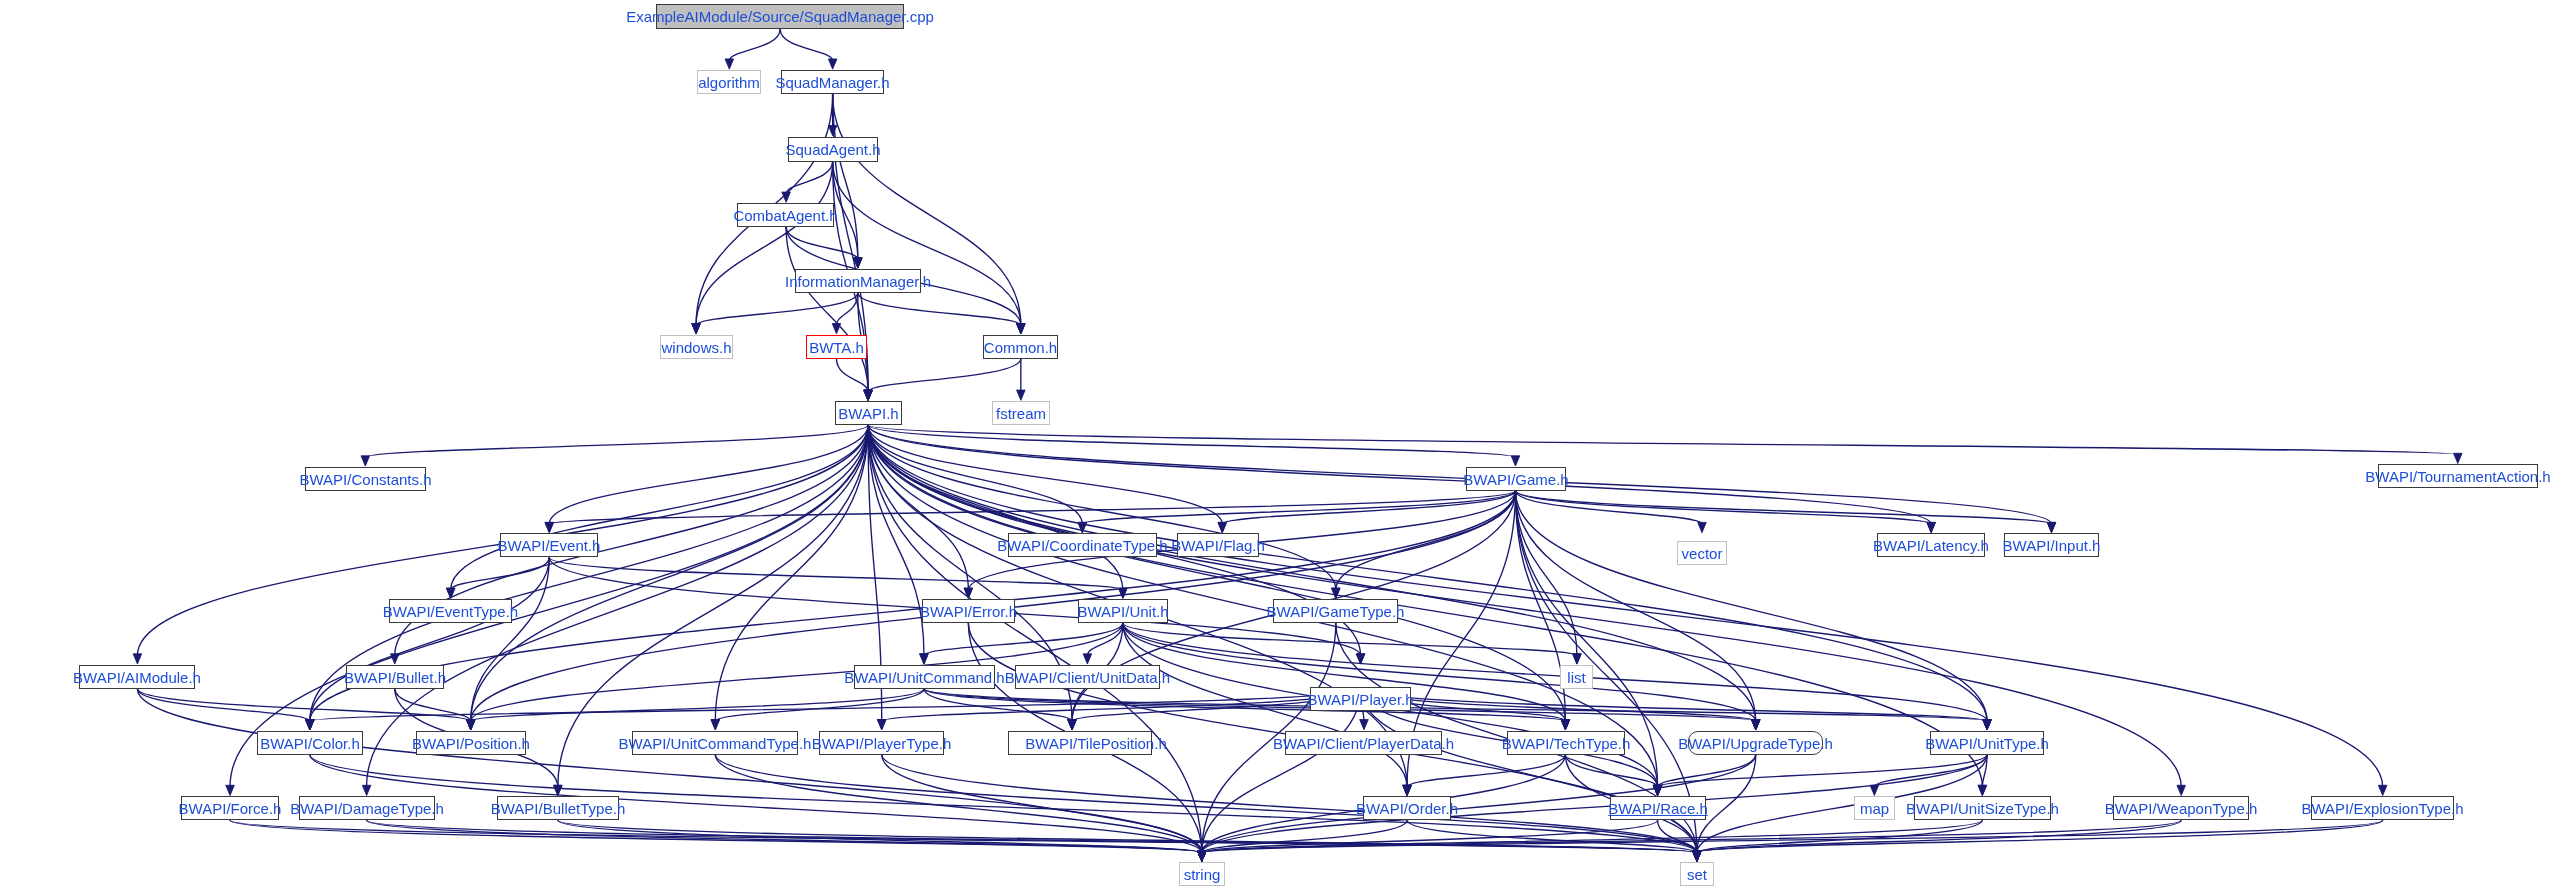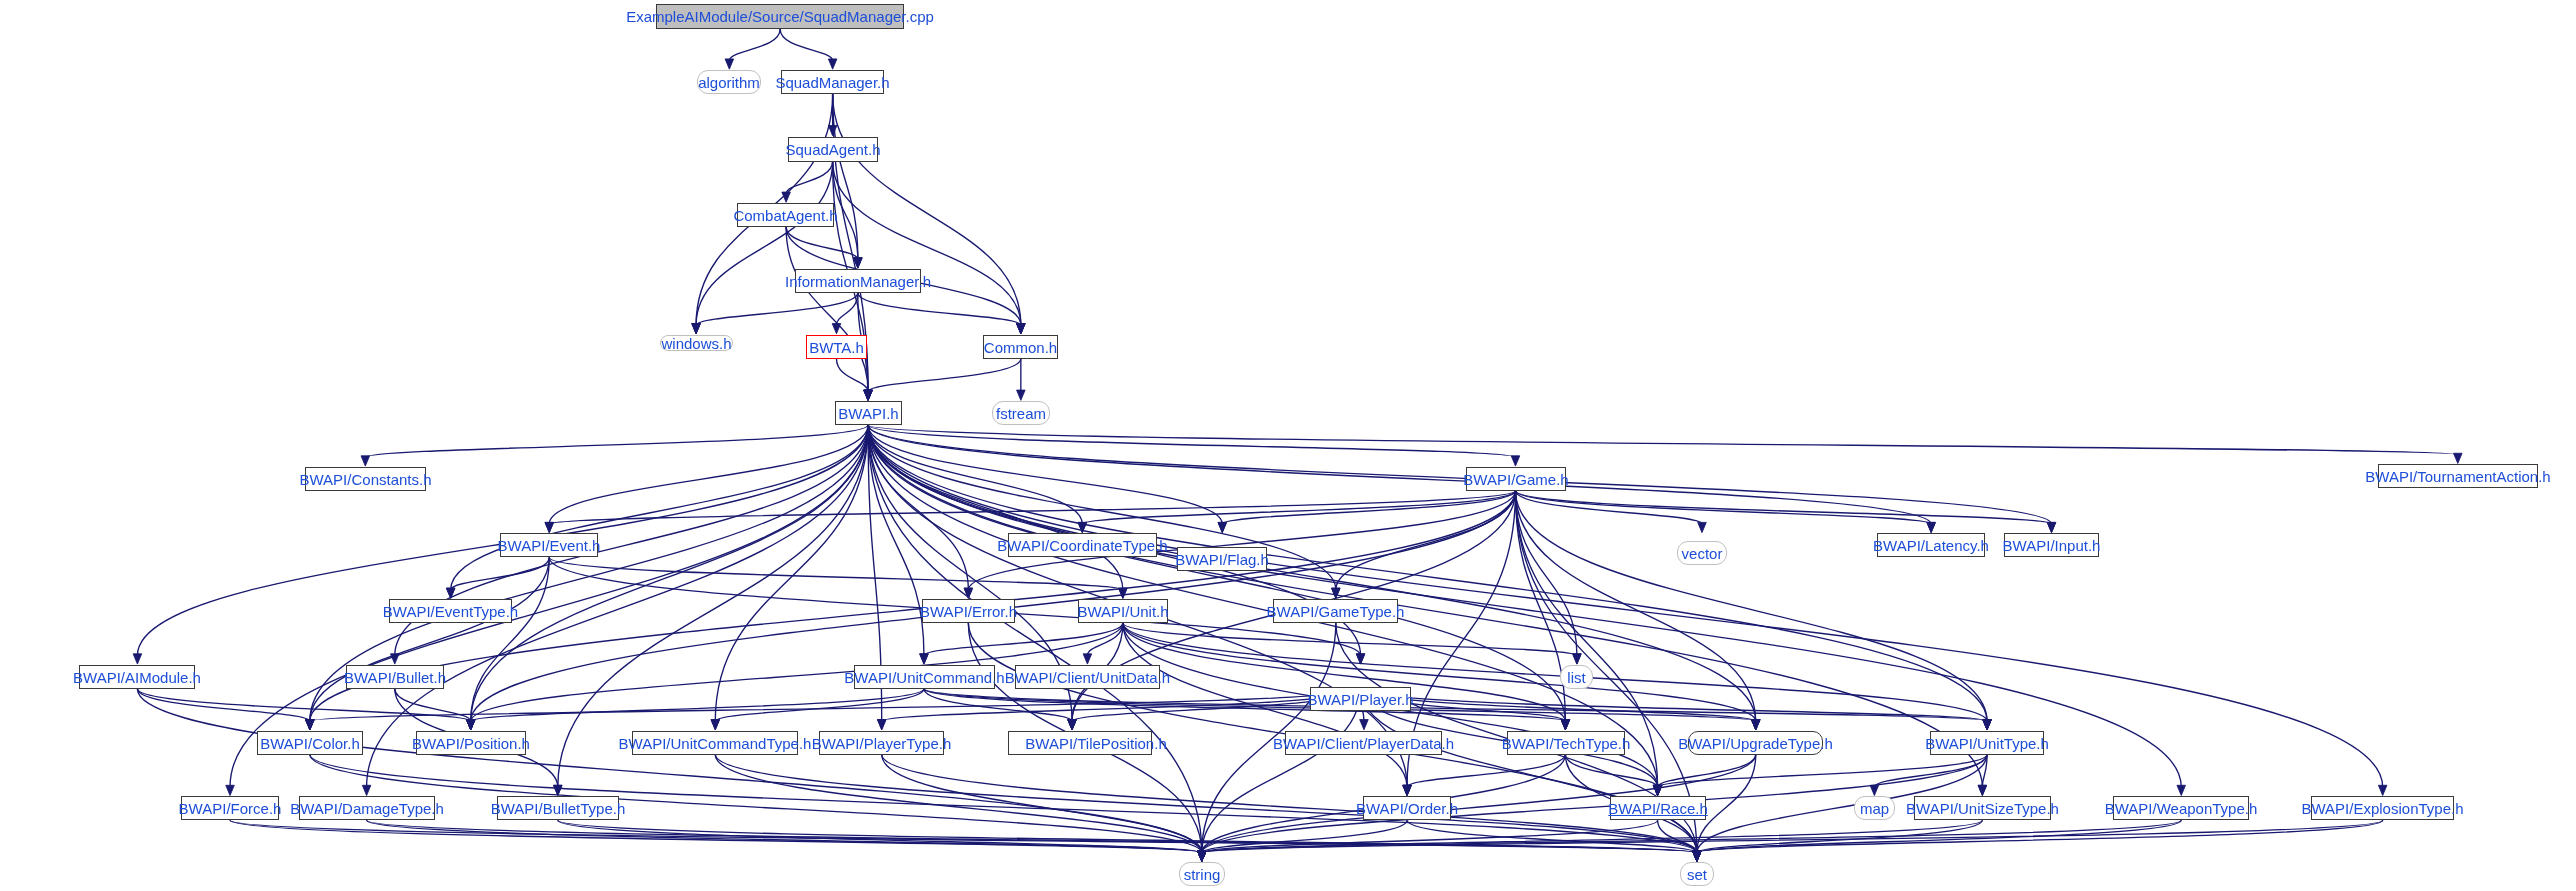--- a/index.html
+++ b/index.html
@@ -2,21 +2,21 @@
 <html style="font-size:13.7px"><head>
 <meta charset="utf-8">
 <style>
   html, body { margin: 0; padding: 0; background: #ffffff; }
   body { width: 2576px; height: 892px; position: relative; overflow: hidden;
          font-family: "Liberation Sans", "DejaVu Sans", sans-serif; }
   #graph { position: absolute; left: 0; top: 0; width: 2576px; height: 892px; }
   .node { position: absolute; box-sizing: border-box; background: #ffffff;
           border: 1.7px solid #3a3a3a; display: flex; align-items: center; justify-content: center;
           font-size: 15px; color: #1d4ed8; white-space: nowrap; cursor: pointer; }
-  .node.sys { border-color: #c0c0c0; border-radius: 11px; }
+  .node.sys { border-color: #c0c0c0; }
   .node.root { background: #bfbfbf; border-color: #3a3a3a; cursor: default; }
   .node.missing { border-color: #ff0000; }
   svg path.edge { fill: none; stroke: #191970; stroke-width: 1.6; }
   svg polygon.arrow { fill: #191970; stroke: #191970; }
 </style>
 </head>
 <body>
 
 <svg id="graph" xmlns="http://www.w3.org/2000/svg" width="2576" height="892" viewBox="0 0 3018 1045">
     <path d="M914,34 C914,58 854.5,58 854.5,71" class="edge"></path>
@@ -326,21 +326,21 @@
     </div>
     <div class="node" style="left: 788px; top: 137px; width: 90px; height: 25px;">
       <span>SquadAgent.h</span>
     </div>
     <div class="node" style="left: 737px; top: 203px; width: 97px; height: 24px;">
       <span>CombatAgent.h</span>
     </div>
     <div class="node" style="left: 795px; top: 269px; width: 126px; height: 24px;">
       <span>InformationManager.h</span>
     </div>
-    <div class="node sys" style="left: 660px; top: 335px; width: 73px; height: 16px;">
+    <div class="node sys" style="left: 660px; top: 335px; width: 73px; height: 24px;">
       <span>windows.h</span>
     </div>
     <div class="node missing" style="left: 806px; top: 335px; width: 61px; height: 24px;">
       <span>BWTA.h</span>
     </div>
     <div class="node" style="left: 983px; top: 335px; width: 75px; height: 24px;">
       <span>Common.h</span>
     </div>
     <div class="node" style="left: 835px; top: 401px; width: 67px; height: 24px;">
       <span>BWAPI.h</span>
@@ -356,21 +356,21 @@
     </div>
     <div class="node" style="left: 2378px; top: 464px; width: 160px; height: 24px;">
       <span>BWAPI/TournamentAction.h</span>
     </div>
     <div class="node" style="left: 500px; top: 533px; width: 98px; height: 24px;">
       <span>BWAPI/Event.h</span>
     </div>
     <div class="node" style="left: 1008px; top: 533px; width: 149px; height: 24px;">
       <span>BWAPI/CoordinateType.h</span>
     </div>
-    <div class="node" style="left: 1177px; top: 533px; width: 90px; height: 24px; margin-top: 14px;">
+    <div class="node" style="left: 1177px; top: 533px; width: 82px; height: 24px;">
       <span>BWAPI/Flag.h</span>
     </div>
     <div class="node sys" style="left: 1677px; top: 533px; width: 50px; height: 24px; margin-top: 8px;">
       <span>vector</span>
     </div>
     <div class="node" style="left: 1877px; top: 533px; width: 108px; height: 24px;">
       <span>BWAPI/Latency.h</span>
     </div>
     <div class="node" style="left: 2004px; top: 533px; width: 95px; height: 24px;">
       <span>BWAPI/Input.h</span>

